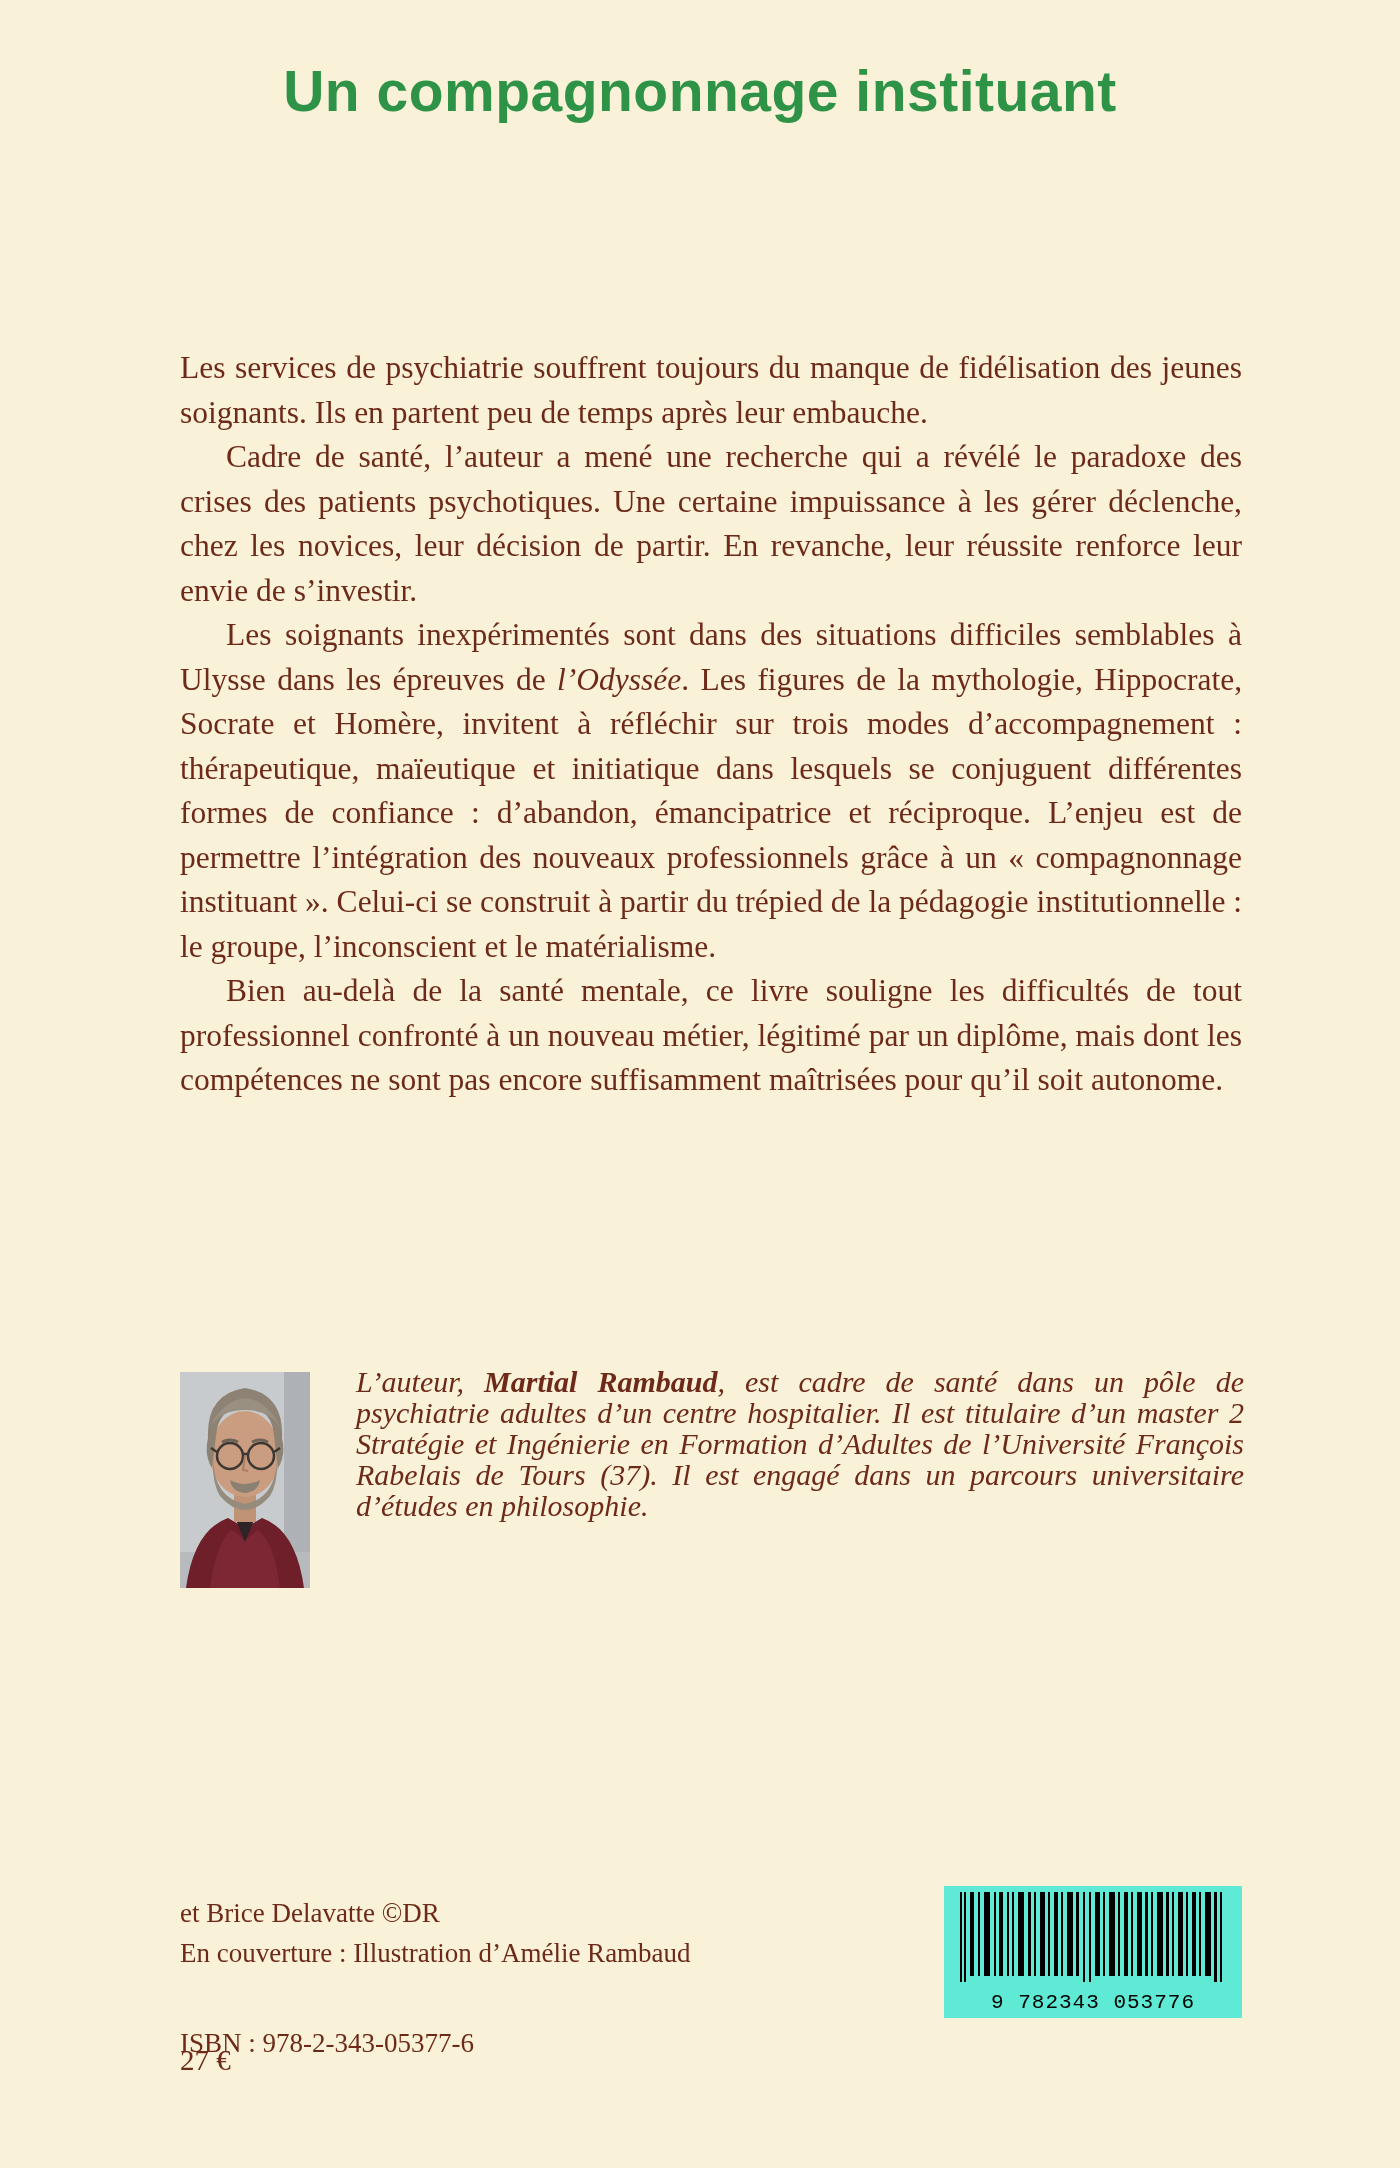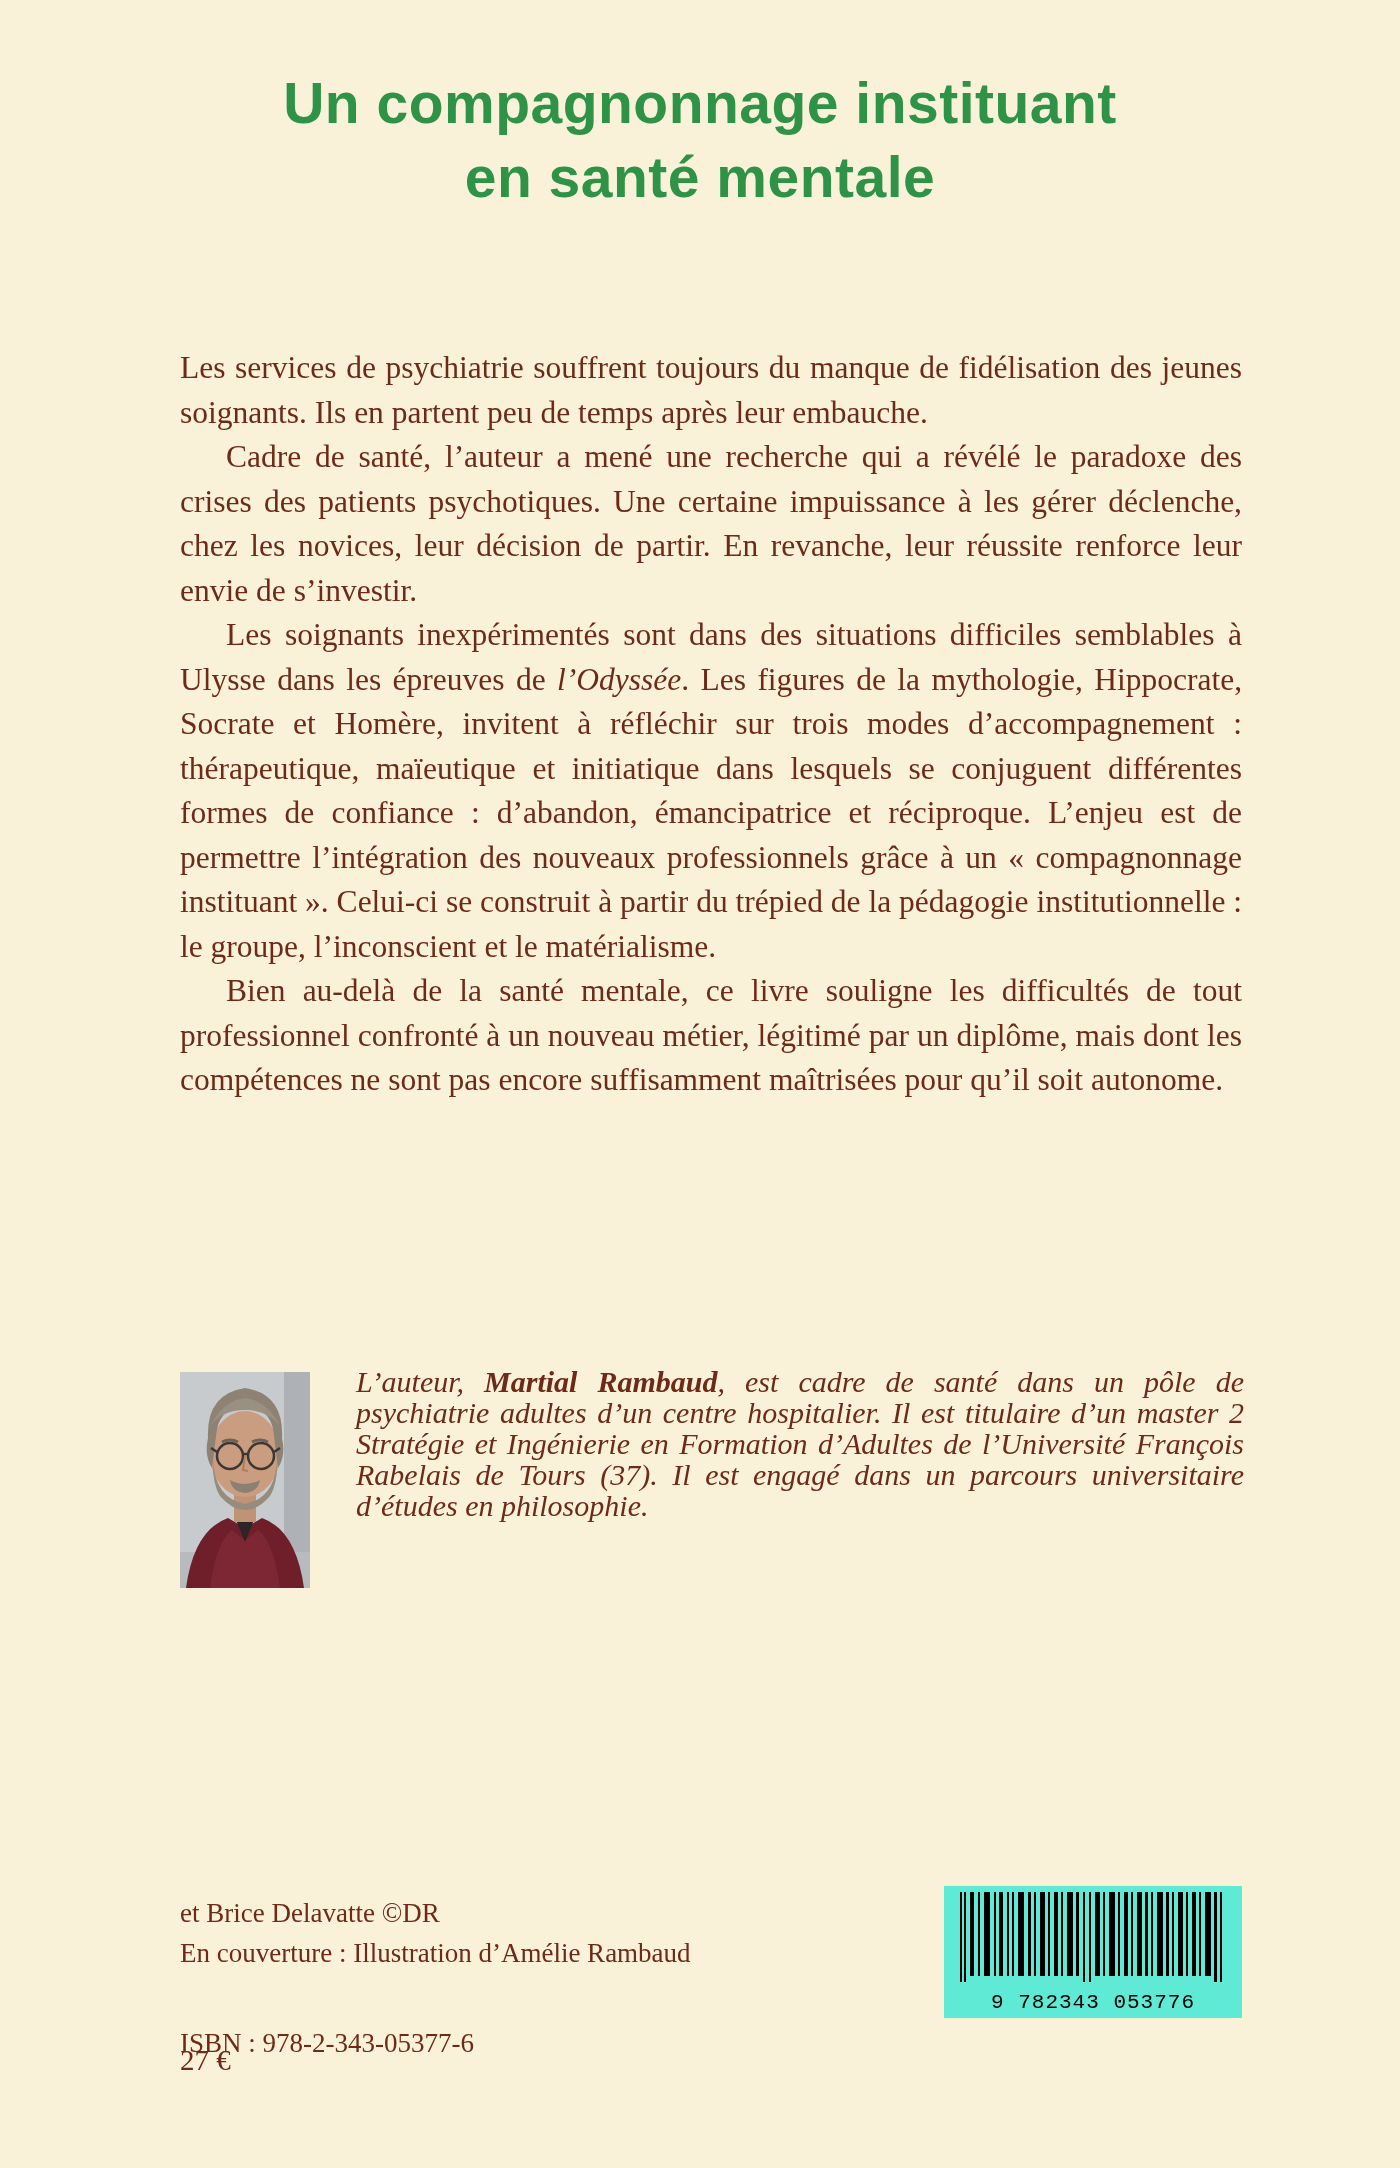--- a/index.html
+++ b/index.html
@@ -9,21 +9,21 @@
     font-family:"Liberation Serif", serif;
   }
   .page{
     position:relative;
     width:1400px;height:2168px;
     background:#f9f2d9;
     color:#6e2a18;
     overflow:hidden;
   }
   .title{
-    position:absolute;top:66px;left:0;width:100%;
+    position:absolute;top:54px;left:0;width:100%;
     margin:0;text-align:center;
     font-family:"Liberation Sans", sans-serif;
     font-weight:bold;
     font-size:57px;line-height:74px;
     color:#2f9347;
     letter-spacing:0.5px;
   }
   .tline{display:block;}
   .synopsis{
     position:absolute;top:346px;left:180px;width:1062px;
@@ -76,21 +76,20 @@
     white-space:pre;
   }
 </style>
 </head>
 <body>
 
 <div class="page">
 
   <h1 class="title">
     <span class="tline">Un compagnonnage instituant</span>
-    <span class="tline">en santé mentale</span>
   </h1>
 
   <div class="synopsis">
     <p class="noindent">Les services de psychiatrie souffrent toujours du manque de fidélisation des jeunes soignants. Ils en partent peu de temps après leur embauche.</p>
     <p>Cadre de santé, l’auteur a mené une recherche qui a révélé le paradoxe des crises des patients psychotiques. Une certaine impuissance à les gérer déclenche, chez les novices, leur décision de partir. En revanche, leur réussite renforce leur envie de s’investir.</p>
     <p><span>Les soignants inexpérimentés sont dans des situations difficiles semblables à Ulysse dans les épreuves de </span><em>l’Odyssée</em><span>. Les figures de la mythologie, Hippocrate, Socrate et Homère, invitent à réfléchir sur trois modes d’accompagnement : thérapeutique, maïeutique et initiatique dans lesquels se conjuguent différentes formes de confiance : d’abandon, émancipatrice et réciproque. L’enjeu est de permettre l’intégration des nouveaux professionnels grâce à un « compagnonnage instituant ». Celui-ci se construit à partir du trépied de la pédagogie institutionnelle : le groupe, l’inconscient et le matérialisme.</span></p>
     <p>Bien au-delà de la santé mentale, ce livre souligne les difficultés de tout professionnel confronté à un nouveau métier, légitimé par un diplôme, mais dont les compétences ne sont pas encore suffisamment maîtrisées pour qu’il soit autonome.</p>
   </div>
 
   <div class="photo">

